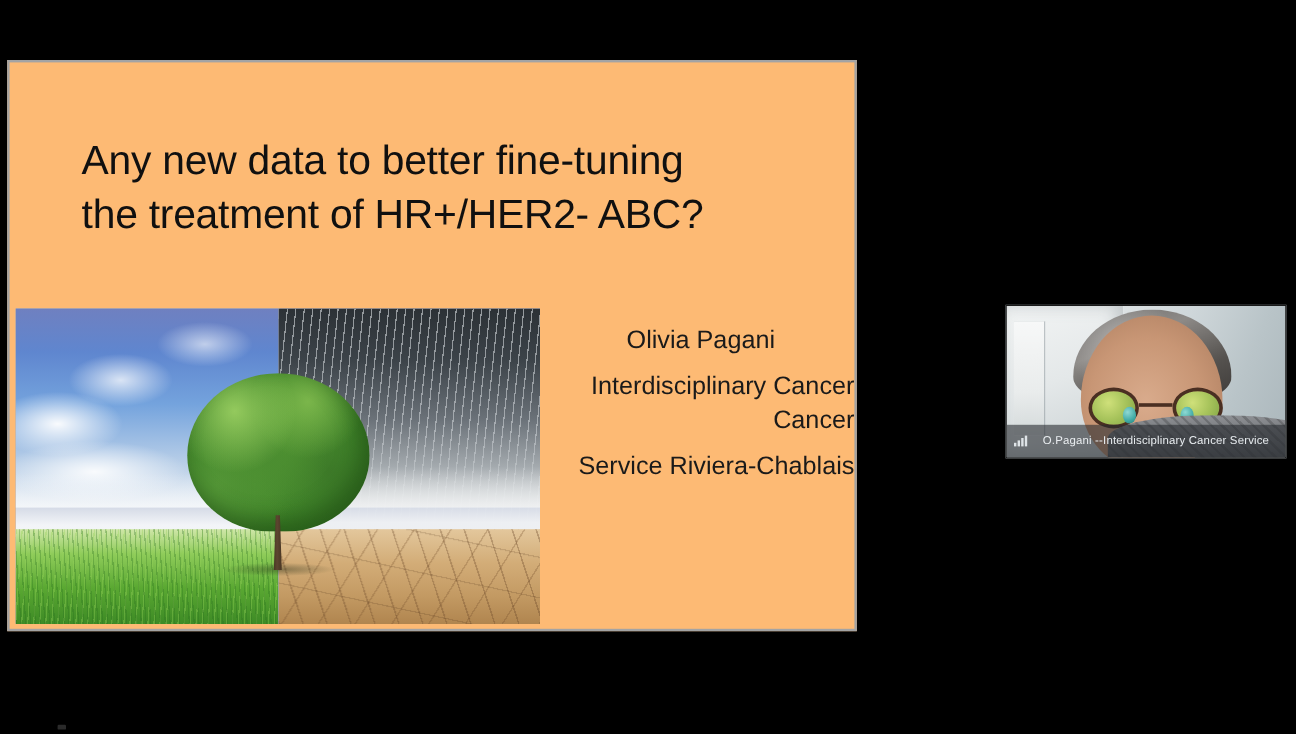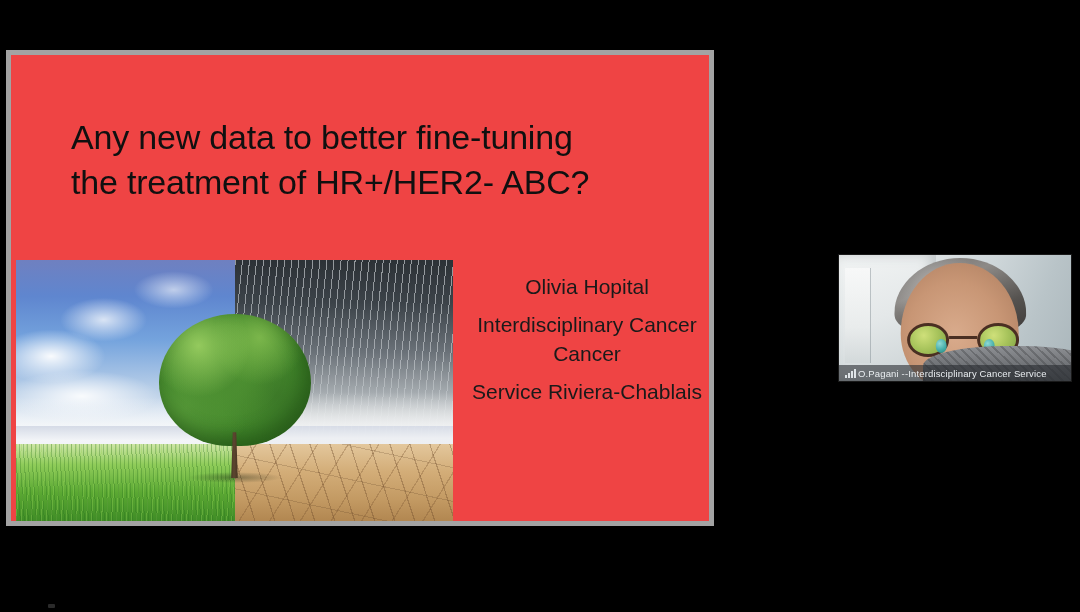--- a/index.html
+++ b/index.html
@@ -22,22 +22,22 @@
     background: #000000;
   }
 
   
   #slide {
     position: absolute;
     left: 6px;
     top: 50px;
     width: 708px;
     height: 476px;
-    background: #ef4444;
-    border: 5px solid #a3a3a3;
+    background: #fdba74;
+    border: 2px solid #a3a3a3;
     box-sizing: border-box;
     overflow: hidden;
   }
 
   #slide-title {
     position: absolute;
     left: 60px;
     top: 60px;
     width: 620px;
     color: #101010;
@@ -186,21 +186,21 @@
     position: absolute;
     left: 448px;
     top: 218px;
     width: 256px;
     text-align: center;
     color: #1a1a1a;
     font-size: 21px;
     line-height: 1.38;
   }
   #author-block .line { display: block; }
-  #author-block .line + .line { margin-top: 9px; }
+  #author-block .line + .line { margin-top: 9px; text-align: right; }
 
   
   #webcam-tile {
     position: absolute;
     left: 838px;
     top: 254px;
     width: 234px;
     height: 128px;
     overflow: hidden;
     background: #c9d2d6;
@@ -313,24 +313,24 @@
       repeating-linear-gradient(44deg, rgba(60,62,64,.35) 0px, rgba(60,62,64,.35) 2px, rgba(0,0,0,0) 2px, rgba(0,0,0,0) 6px),
       linear-gradient(180deg, #8e9094 0%, #65686c 60%, #4a4d50 100%);
   }
 
   
   #participant-bar {
     position: absolute;
     left: 0;
     bottom: 0;
     width: 100%;
-    height: 16px;
+    height: 27px;
     display: flex;
     align-items: center;
-    gap: 2px;
+    gap: 13px;
     padding: 4px 6px;
     box-sizing: border-box;
     background: rgba(40,44,48,.60);
     color: #e9edf0;
     font-size: 9.5px;
     letter-spacing: .15px;
     white-space: nowrap;
     overflow: hidden;
   }
   #signal-icon {
@@ -396,21 +396,21 @@
         <div class="cracked-earth"></div>
       </div>
       <div id="tree">
         <div class="tree-shadow"></div>
         <div class="canopy"></div>
         <div class="trunk"></div>
       </div>
     </div>
 
     <div id="author-block">
-      <span class="line">Olivia Hopital</span>
+      <span class="line">Olivia Pagani</span>
       <span class="line">Interdisciplinary Cancer</span>
       <span class="line" style="margin-top:0">Cancer</span>
       <span class="line">Service Riviera-Chablais</span>
     </div>
 
   </div>
 
   <div id="webcam-tile">
     <div id="webcam-video">
       <div class="room-wall">

